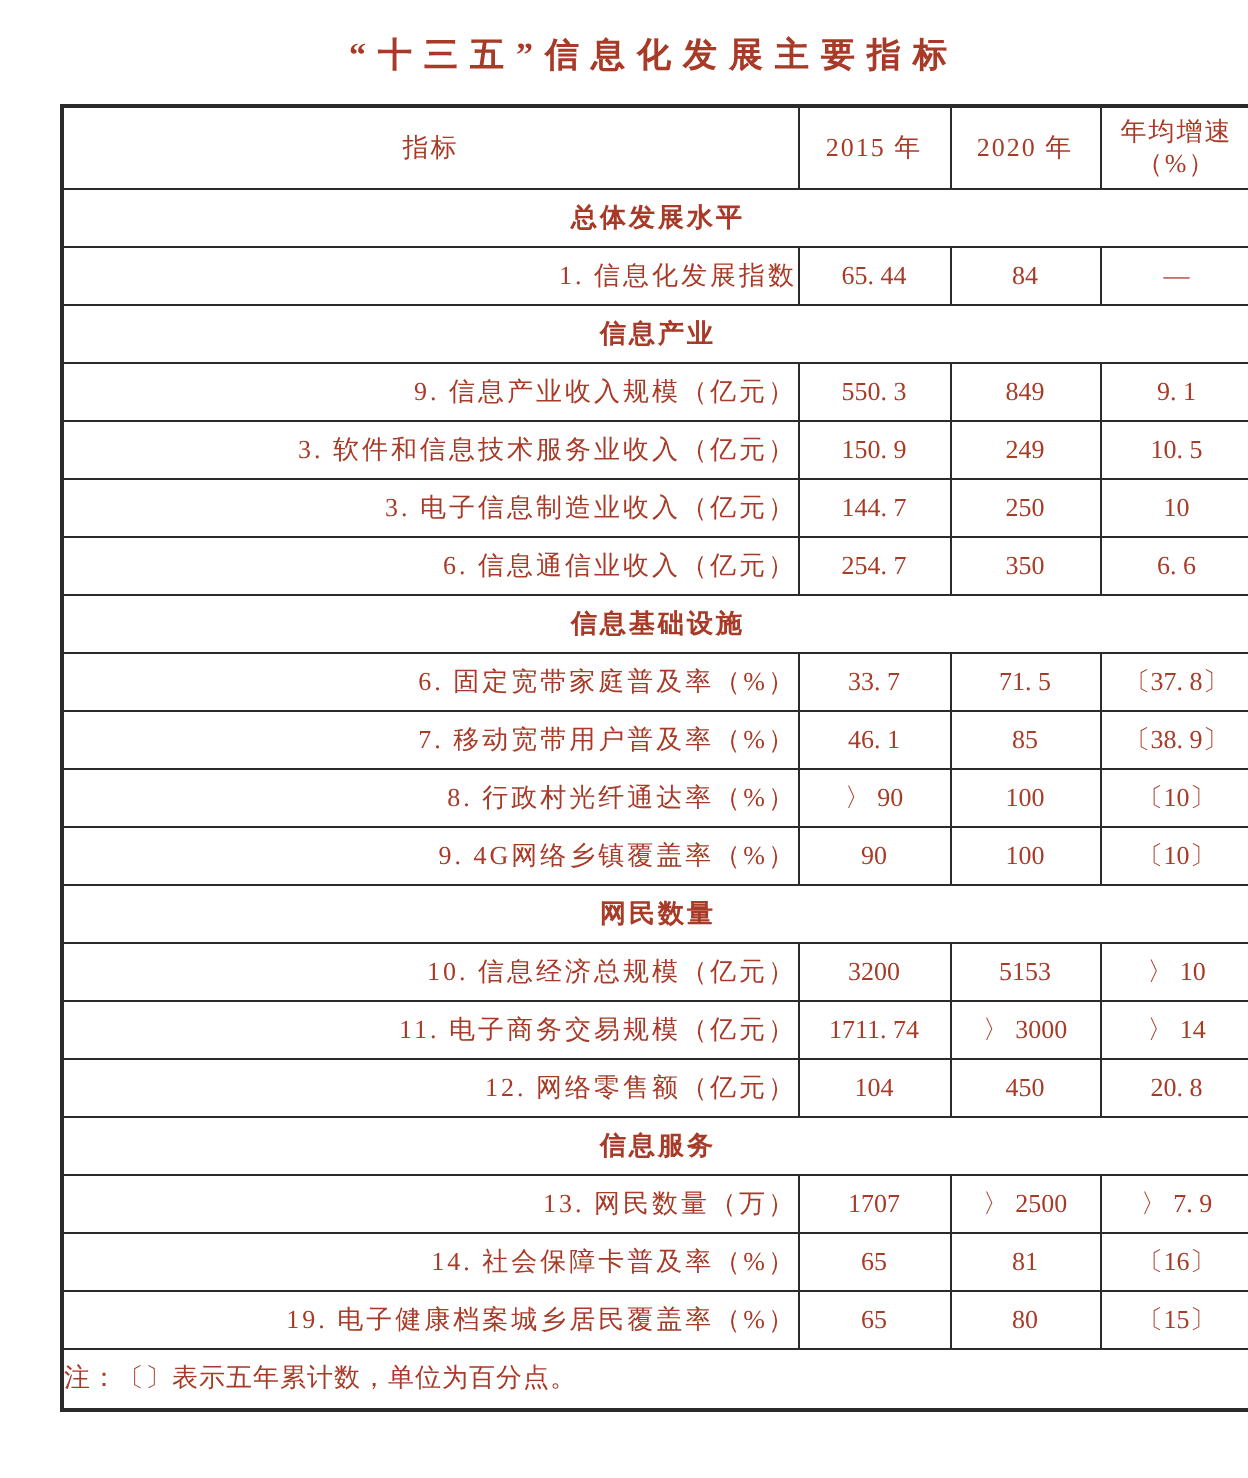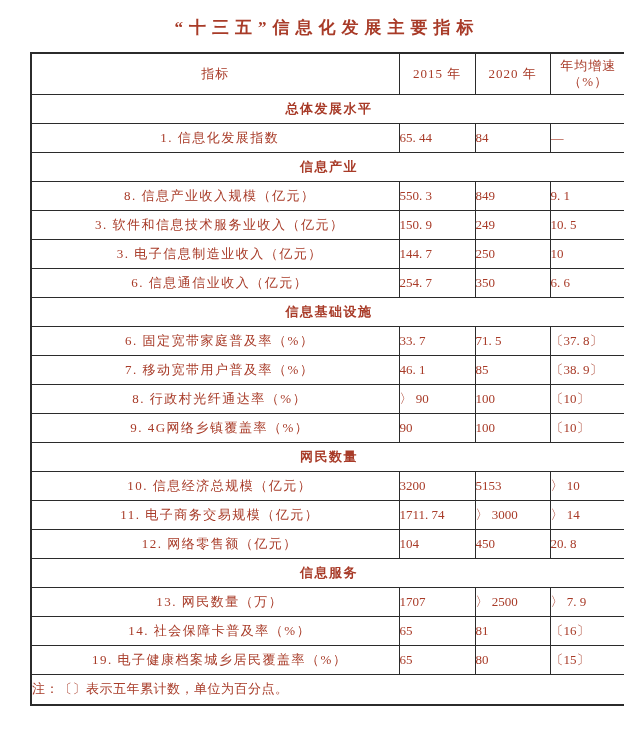--- a/index.html
+++ b/index.html
@@ -49,23 +49,24 @@
   }
   .row-section td{
     height:29px;
     font-weight:bold;
     text-align:center;
     padding-left:9px;
     letter-spacing:1.5px;
   }
   .row-data td{
     height:29px;
+    text-align:center;
   }
   .row-data td.cell-indicator{
-    text-align:center;
+    text-align:right;
     padding-left:9px;
     letter-spacing:1.5px;
   }
   .row-note td{
     height:31px;
     text-align:left;
     padding-left:9px;
     font-size:12.5px;
     letter-spacing:0.5px;
   }
@@ -101,21 +102,21 @@
         <tr class="row-data">
           <td class="cell-indicator">1. 信息化发展指数</td>
           <td class="cell-num">65. 44</td>
           <td class="cell-num">84</td>
           <td class="cell-num">—</td>
         </tr>
         <tr class="row-section">
           <td colspan="4">信息产业</td>
         </tr>
         <tr class="row-data">
-          <td class="cell-indicator">8. 信息产业收入规模（亿元）</td>
+          <td class="cell-indicator">9. 信息产业收入规模（亿元）</td>
           <td class="cell-num">550. 3</td>
           <td class="cell-num">849</td>
           <td class="cell-num">9. 1</td>
         </tr>
         <tr class="row-data">
           <td class="cell-indicator">3. 软件和信息技术服务业收入（亿元）</td>
           <td class="cell-num">150. 9</td>
           <td class="cell-num">249</td>
           <td class="cell-num">10. 5</td>
         </tr>

